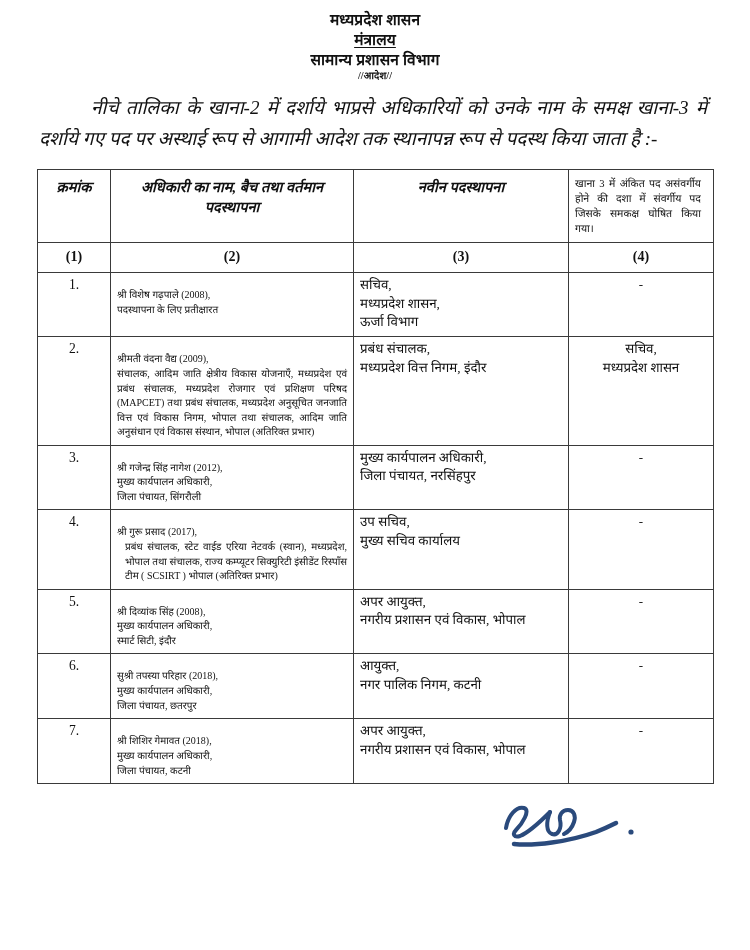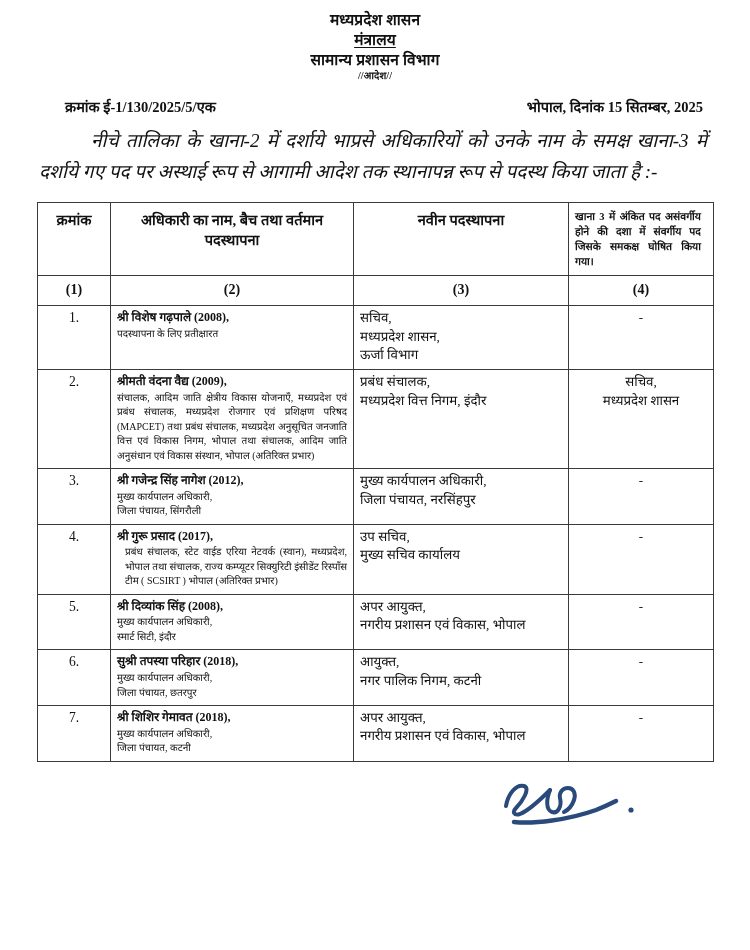--- a/index.html
+++ b/index.html
@@ -90,48 +90,50 @@
   col.c2 { width: 243px; }
   col.c3 { width: 215px; }
   col.c4 { width: 145px; }
 
   thead th.h-center {
     text-align: center;
     font-size: 14.6px;
     font-weight: bold;
     vertical-align: top;
     padding-top: 7px;
+    font-style: italic;
   }
   thead th.h-small {
     text-align: justify;
     text-justify: inter-word;
     font-size: 10.6px;
-    font-weight: bold;
+    font-weight: normal;
     line-height: 1.42;
     padding: 6px 12px 6px 6px;
     vertical-align: top;
     border-radius: 19px;
   }
   tr.numrow td {
     text-align: center;
     font-weight: bold;
     font-size: 14px;
     padding: 4px 6px 6px 6px;
   }
 
   td.col-sn {
     text-align: center;
     font-size: 13.6px;
     padding-top: 5px;
   }
   td.col-name .nm {
-    font-weight: bold;
-    font-size: 12px;
+    font-weight: normal;
+    font-size: 10px;
     display: block;
     margin-bottom: 1px;
+    margin-top: 12px;
   }
   td.col-name .desc {
     display: block;
     text-align: justify;
     text-justify: inter-word;
     font-size: 10px;
     line-height: 1.45;
   }
   td.col-name .desc.plain {
     text-align: left;
@@ -170,24 +172,20 @@
 
 <div class="page">
 
   <div class="letterhead">
     <div class="lh-line">मध्यप्रदेश शासन</div>
     <div class="lh-line underline">मंत्रालय</div>
     <div class="lh-line">सामान्य प्रशासन विभाग</div>
     <div class="lh-line order">//आदेश//</div>
   </div>
 
-  <div class="refrow">
-    <div class="ref-no">क्रमांक ई-1/130/2025/5/एक</div>
-    <div class="ref-place">भोपाल, दिनांक 15 सितम्बर, 2025</div>
-  </div>
 
   <div class="intro">नीचे तालिका के खाना-2 में दर्शाये भाप्रसे अधिकारियों को उनके नाम के समक्ष खाना-3 में दर्शाये गए पद पर अस्थाई रूप से आगामी आदेश तक स्थानापन्न रूप से पदस्थ किया जाता है :-</div>
 
   <table class="order-table">
     <colgroup>
       <col class="c1">
         <col class="c2">
         <col class="c3">
         <col class="c4">
     </colgroup>

